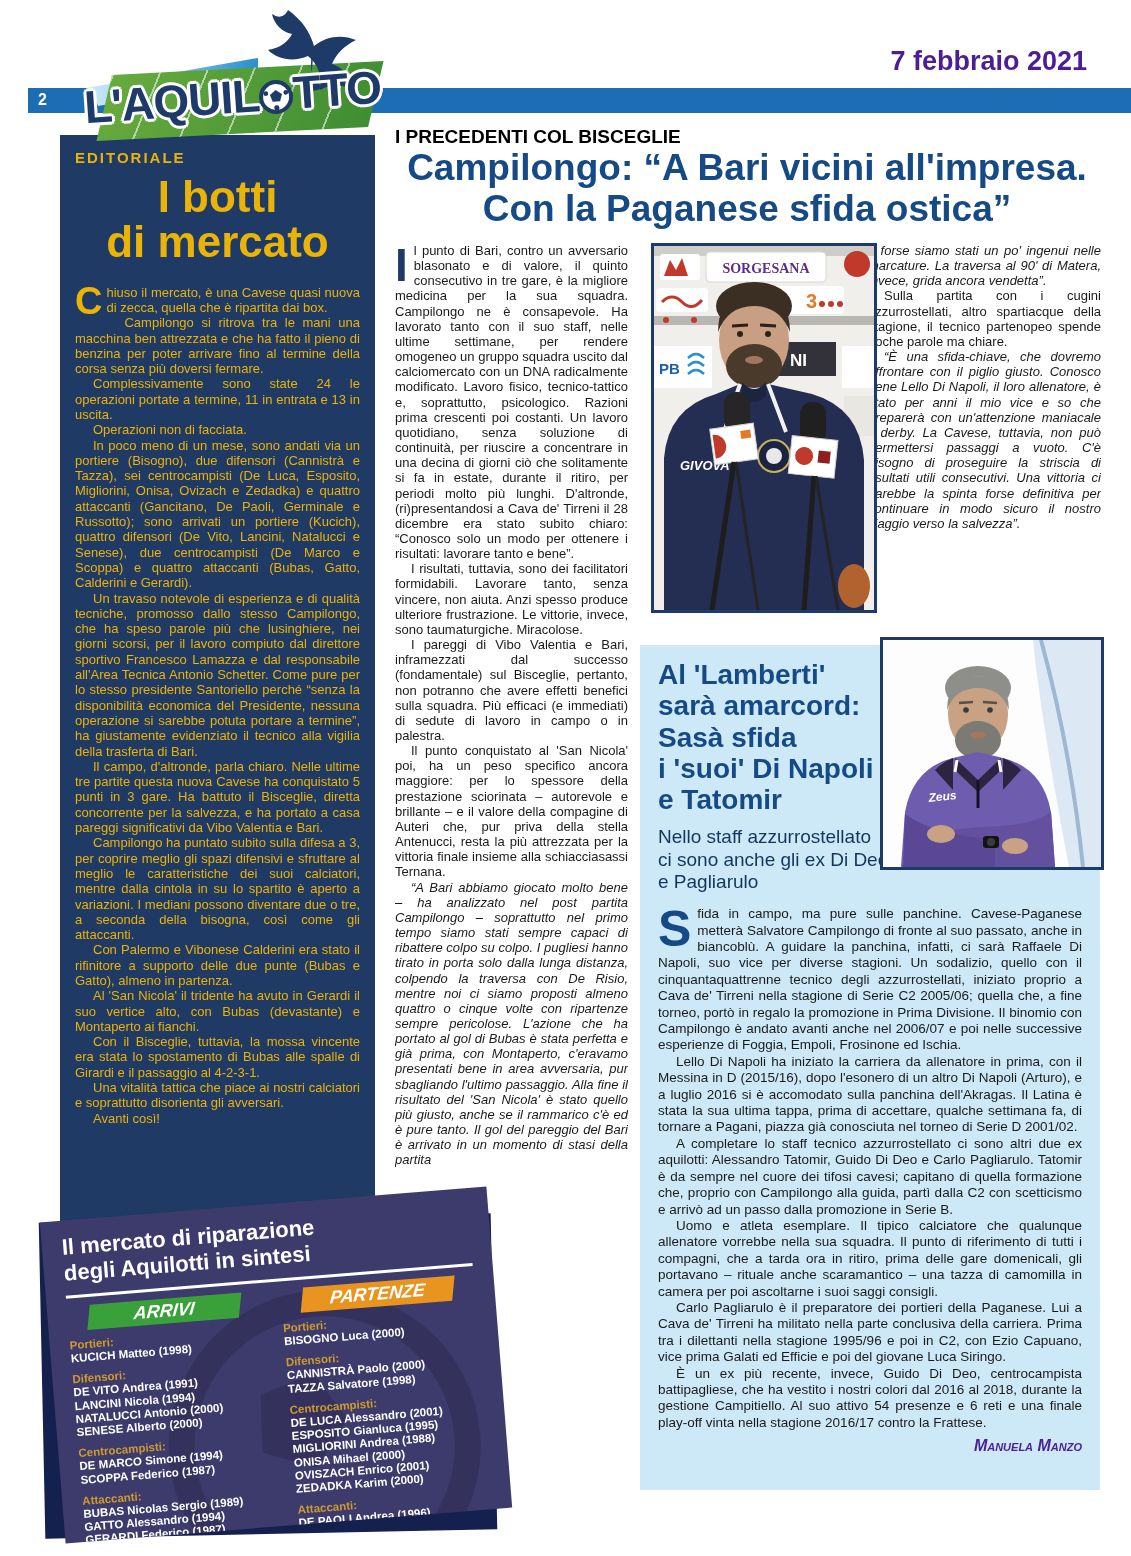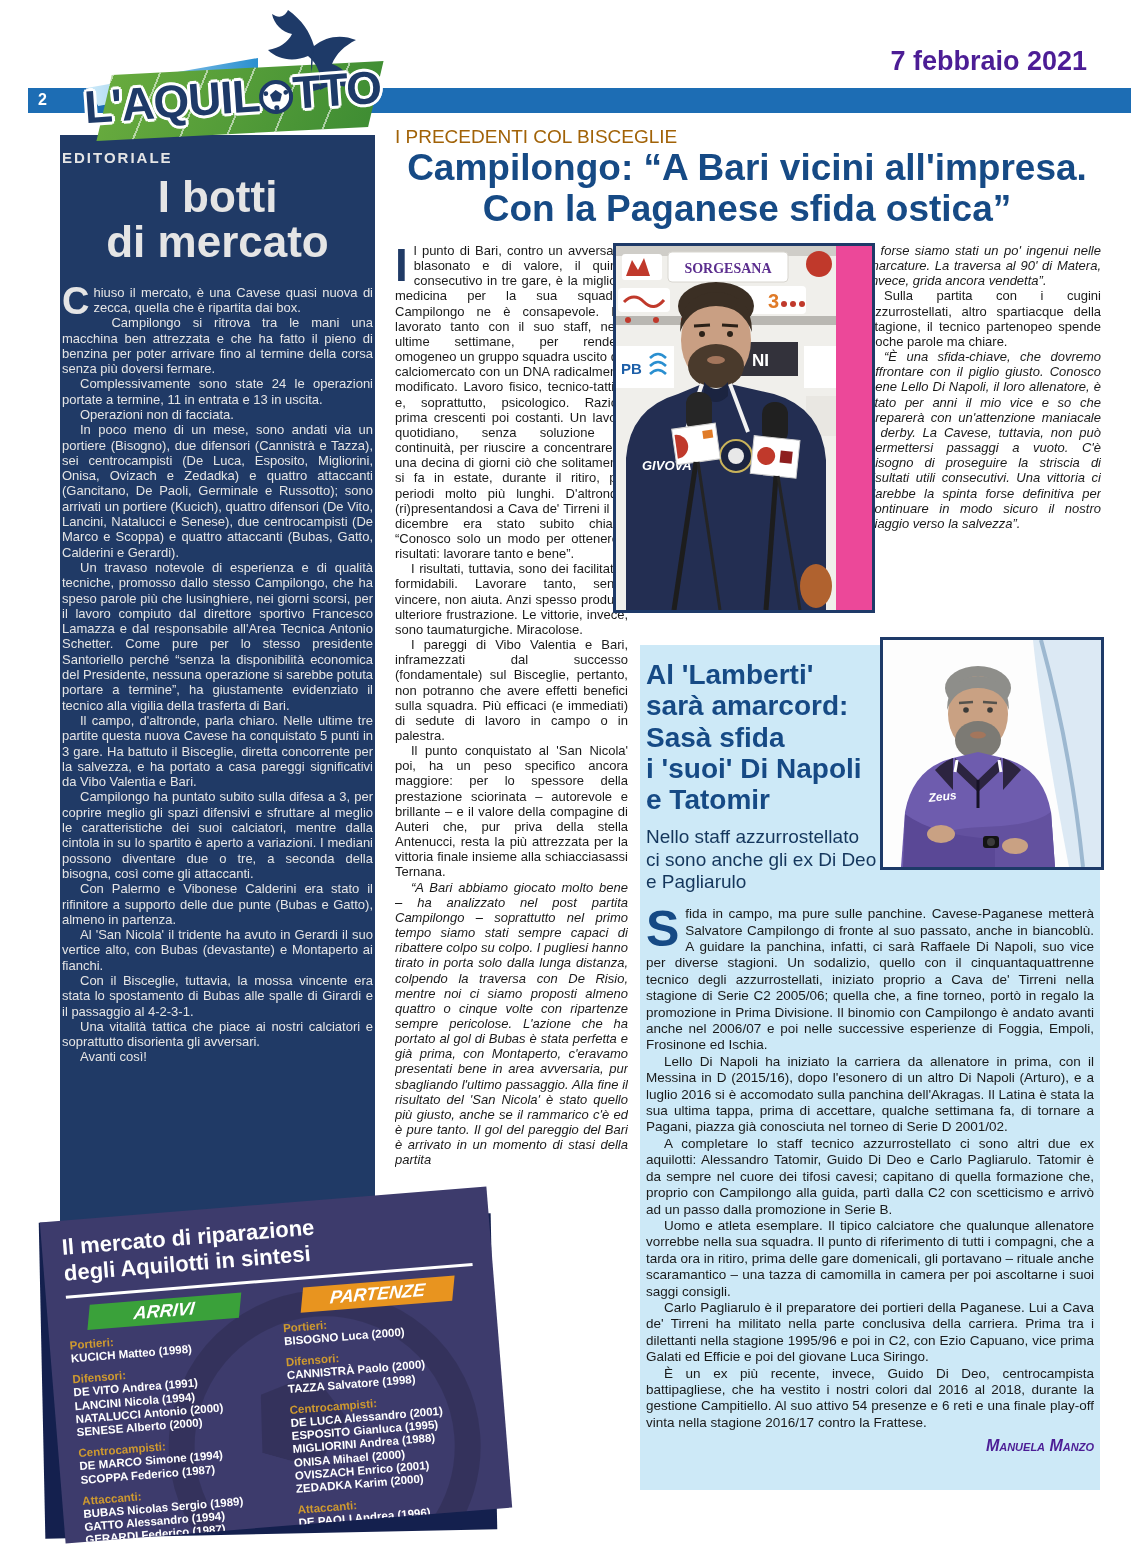--- a/index.html
+++ b/index.html
@@ -20,21 +20,21 @@
     transform:skewX(-16deg) rotate(-3deg);}
   .logo-field:after{content:"";position:absolute;inset:0;
     background:repeating-linear-gradient(100deg,rgba(255,255,255,.55) 0 2px,transparent 2px 46px);}
   .logo-eagle{position:absolute;left:150px;top:0px;width:130px;height:92px;}
   .logo-word{position:absolute;left:4px;top:64px;display:flex;align-items:center;
     transform:rotate(-4deg);font-weight:900;font-size:46px;letter-spacing:-1px;color:#1e3a68;
     text-shadow:-2px -2px 0 #fff,2px -2px 0 #fff,-2px 2px 0 #fff,2px 2px 0 #fff,0 3px 0 #fff,3px 0 0 #fff,-3px 0 0 #fff,0 -3px 0 #fff;}
   .logo-ball{width:36px;height:36px;margin:6px -1px 0;flex:0 0 auto;}
   
   .editorial{position:absolute;left:60px;top:135px;width:315px;height:1132px;background:#203a66;
-    color:#e5e5e5;padding:14px 2px;box-sizing:border-box;overflow:hidden;}
+    color:#eab308;padding:14px 15px;box-sizing:border-box;overflow:hidden;}
   .ed-kicker{font-size:15px;font-weight:bold;letter-spacing:2px;}
   .ed-title{white-space:pre-line;text-align:center;font-weight:800;font-size:44px;line-height:1.03;margin:8px 0 20px;}
   .ed-body p{margin:0;font-size:13px;line-height:15.3px;text-align:justify;}
   .ed-body p + p{text-indent:18px;}
   .dropcap-ed{float:left;font-size:38px;line-height:30px;font-weight:800;margin:1px 4px 0 0;}
   
   .market-wrap{position:absolute;left:44px;top:1198px;width:462px;height:348px;z-index:6;}
   .market-back{position:absolute;left:-2px;top:20px;width:452px;height:316px;background:#14204e;transform:rotate(-1.2deg);}
   .market-front{position:absolute;left:8px;top:6px;width:448px;height:322px;background:#3d3b6c;
     transform:rotate(-4.6deg);padding:14px 20px;box-sizing:border-box;color:#fff;overflow:hidden;}
@@ -48,38 +48,38 @@
   .mk-cols{display:flex;gap:20px;}
   .mk-col{flex:1;}
   .badge{display:block;width:70%;margin:0 auto;text-align:center;font-style:italic;font-weight:800;
     font-size:18px;padding:2px 8px;transform:skewX(-10deg);color:#fff;}
   .badge-green{background:#3aa13a;}
   .badge-orange{background:#e8941f;}
   .mk-group{margin-top:8px;font-size:11.5px;line-height:13.2px;}
   .mk-role{color:#cf9a2f;font-weight:bold;}
   .mk-players{font-weight:bold;white-space:pre-line;}
   
-  .kicker{position:absolute;left:395px;top:126px;font-size:19px;font-weight:normal;color:#a16207;}
+  .kicker{position:absolute;left:395px;top:126px;font-size:19px;font-weight:bold;color:#000000;}
   .headline{position:absolute;left:390px;top:147px;width:714px;text-align:center;color:#164a85;
     font-weight:800;font-size:37px;line-height:1.12;white-space:pre-line;}
   .col{font-size:13px;line-height:15.15px;}
   .col p{margin:0;text-align:justify;}
   .col p + p{text-indent:16px;}
   .col1{position:absolute;left:395px;top:243px;width:233px;height:1250px;overflow:hidden;}
   .col3{position:absolute;left:868px;top:243px;width:233px;height:400px;overflow:hidden;}
   .italic{font-style:italic;}
   .dropcap-a{float:left;font-size:46px;line-height:40px;font-weight:900;color:#203a66;margin:2px 6px 0 0;}
   
-  .photo1{position:absolute;left:613px;top:243px;width:262px;height:370px;border:3px solid #1e3a68;
-    box-sizing:border-box;background:#ec4899;z-index:3;}
+  .photo1{position:absolute;left:651px;top:243px;width:226px;height:370px;border:3px solid #1e3a68;
+    box-sizing:border-box;background:#22c55e;z-index:3;}
   .photo2{position:absolute;left:880px;top:637px;width:224px;height:233px;border:3px solid #1e3a68;
     box-sizing:border-box;background:#fff;z-index:3;}
   
   .sidebar{position:absolute;left:640px;top:645px;width:460px;height:845px;background:#cde9f7;
-    box-sizing:border-box;padding:14px 6px;overflow:hidden;}
+    box-sizing:border-box;padding:14px 18px;overflow:hidden;}
   .sb-title{color:#164a85;font-weight:800;font-size:28px;line-height:1.12;width:240px;white-space:pre-line;}
   .sb-sub{margin-top:10px;font-size:19px;line-height:1.2;color:#14365c;width:250px;white-space:pre-line;}
   .sb-body{margin-top:12px;}
   .sb-body p{margin:0;font-size:13.5px;line-height:16.4px;text-align:justify;color:#1a1a1a;}
   .sb-body p + p{text-indent:18px;}
   .dropcap-s{float:left;font-size:50px;line-height:42px;font-weight:900;color:#164a85;margin:2px 6px 0 0;}
   .byline{text-align:right;font-style:italic;font-weight:bold;font-variant:small-caps;font-size:16px;margin-top:6px;color:#4c1d95;}
 </style>
 </head>
 <body>

